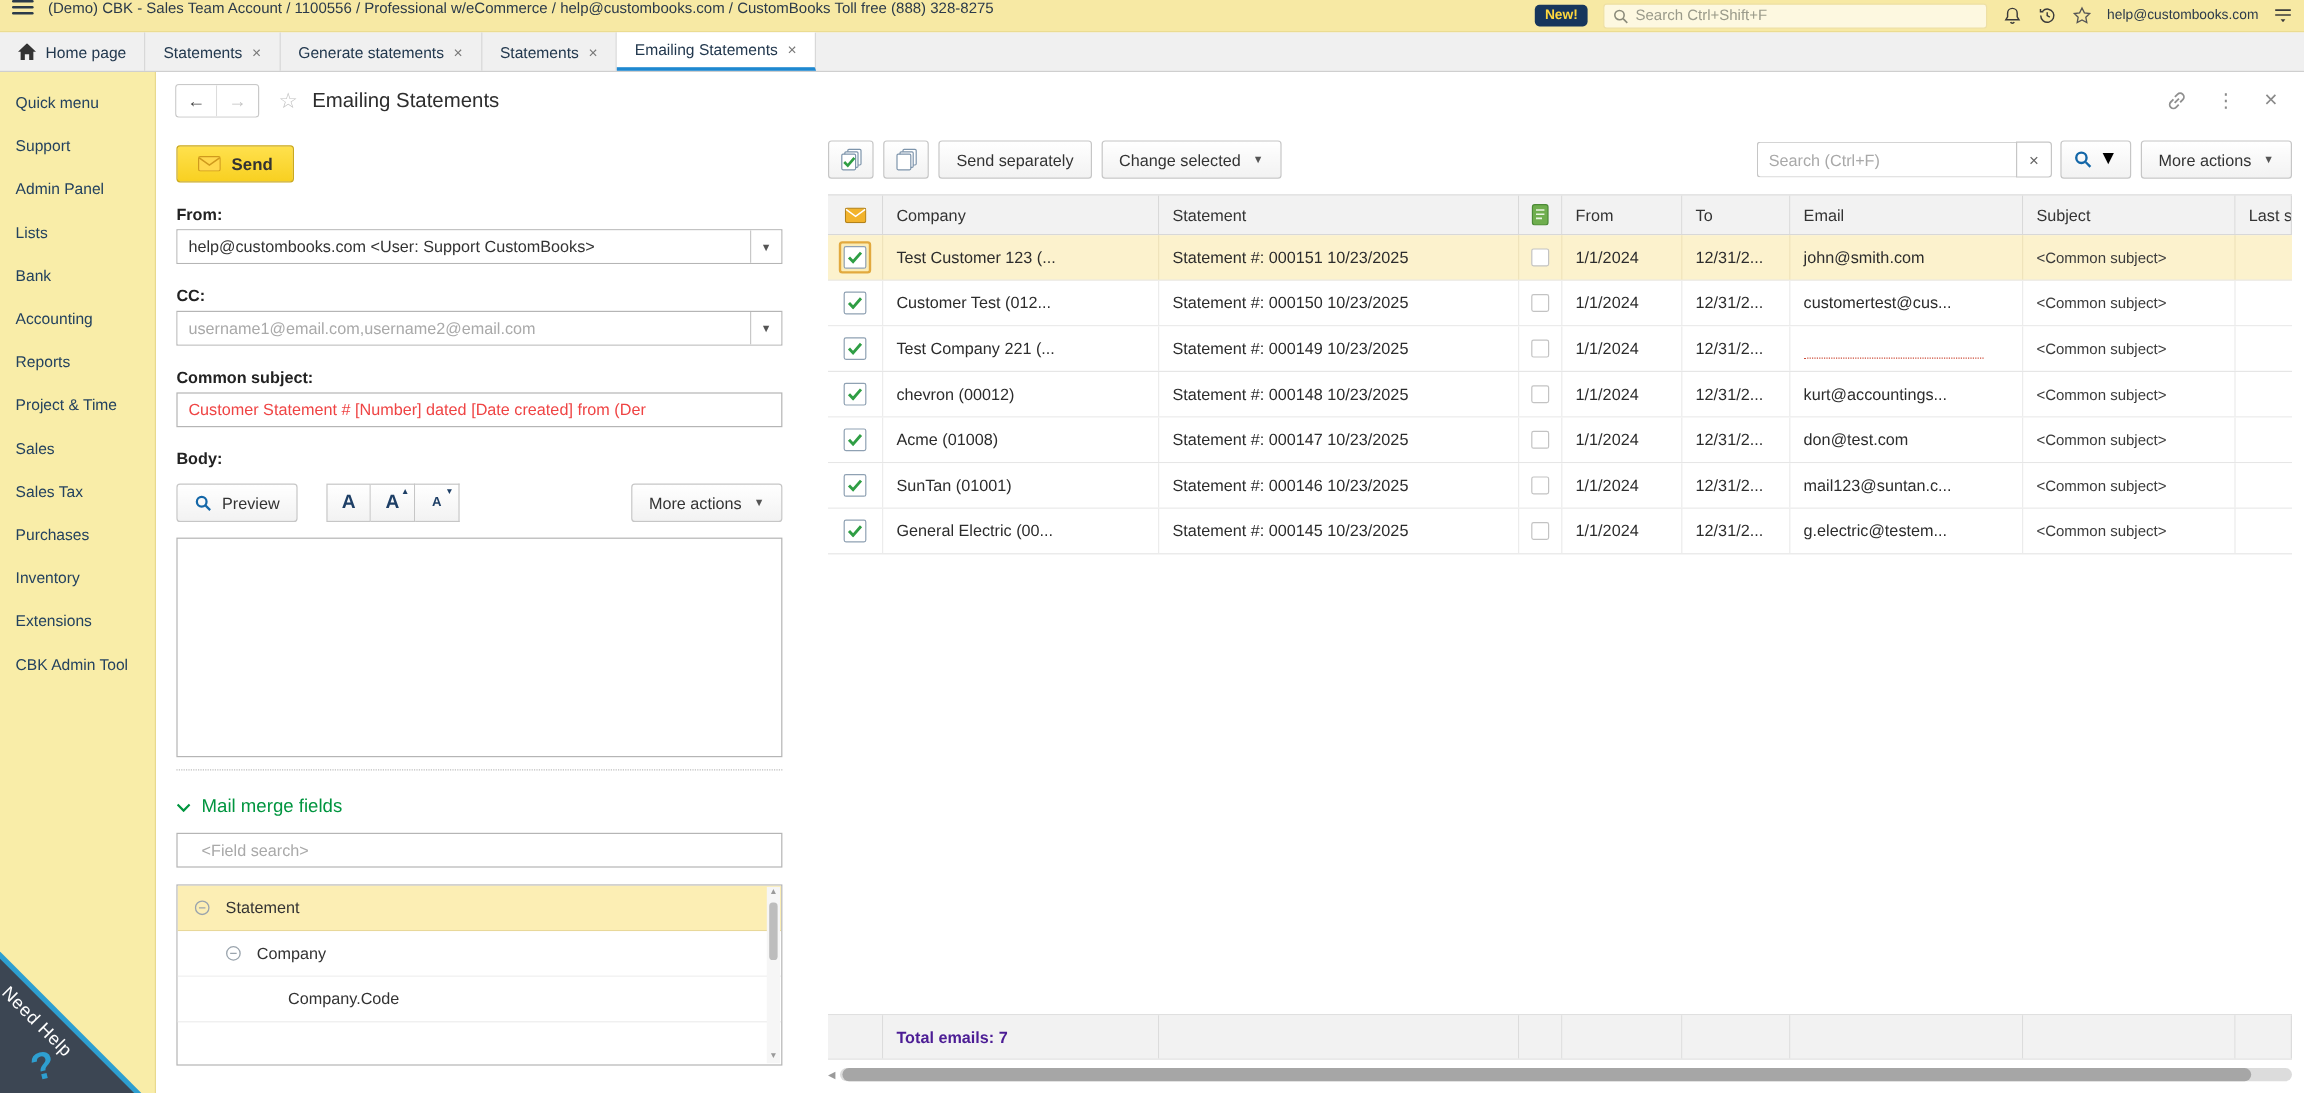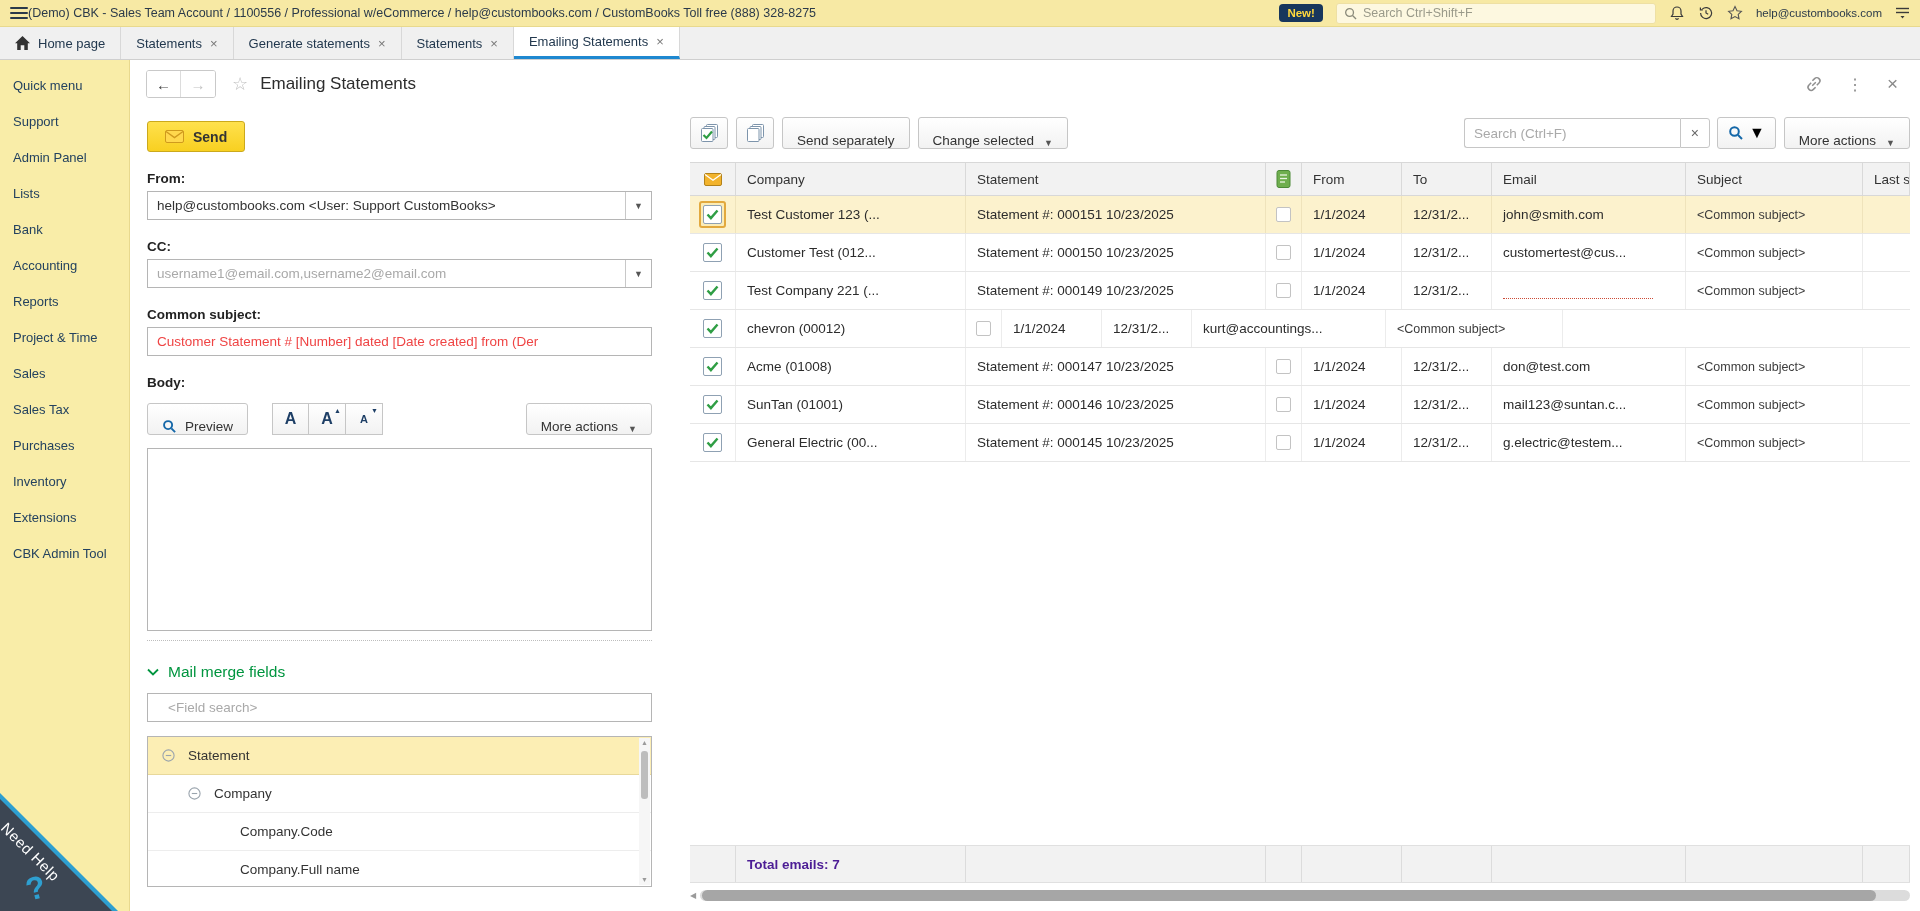--- a/index.html
+++ b/index.html
@@ -1,20 +1,20 @@
 <!DOCTYPE html>
 <html><head>
 <meta charset="utf-8">
 <style>
   * { box-sizing: border-box; margin: 0; padding: 0; }
   html,body { width:1920px; height:911px; overflow:hidden; font-family:"Liberation Sans", sans-serif; background:#fff; }
   .app { width:100%; height:100%; display:flex; flex-direction:column; }
 
   
-  .topbar { height:27px; background:#f7e9a4; border-bottom:1px solid #e8d98e; display:flex; align-items:center; padding:0 10px; gap:0; flex:0 0 auto; }
+  .topbar { height:27px; background:#f7e9a4; border-bottom:1px solid #e8d98e; display:flex; padding:0 10px; gap:12px; flex:0 0 auto; }
   .hamburger { width:18px; height:12px; display:flex; flex-direction:column; justify-content:space-between; cursor:pointer; }
   .hamburger span { height:2px; background:#2b3a4a; border-radius:1px; }
   .topbar-title { font-size:12.5px; color:#2b3a4a; white-space:nowrap; }
   .topbar-right { margin-left:auto; display:flex; align-items:center; gap:13px; }
   .new-badge { background:#17365c; color:#ffd83d; font-size:11.5px; font-weight:bold; padding:3px 8px; border-radius:4px; }
   .top-search { display:flex; align-items:center; gap:6px; width:320px; height:21px; background:#fdf8e0; border:1px solid #eee0a4; border-radius:3px; padding:0 7px; }
   .top-search input { border:none; outline:none; background:transparent; font-size:12.5px; color:#ef4444; width:100%; font-family:"Liberation Sans",sans-serif; }
   .top-search input::placeholder { color:#9a9a8a; }
   .topbar-email { font-size:11.5px; color:#2b3a4a; }
   .icon-btn { display:inline-flex; align-items:center; justify-content:center; cursor:pointer; }
@@ -49,21 +49,21 @@
   .header-right { margin-left:auto; display:flex; align-items:center; gap:24px; padding-right:6px; }
   .kebab { font-size:16px; color:#8a8a8a; letter-spacing:0; cursor:pointer; }
   .hdr-close { font-size:19px; color:#8a8a8a; cursor:pointer; }
 
   
   .panels { flex:1; display:flex; min-height:0; }
   .left-panel { width:522px; flex:0 0 auto; padding-left:17px; }
   .right-panel { flex:1; min-width:0; margin:0 10px 0 38px; display:flex; flex-direction:column; }
 
   
-  .btn { display:inline-flex; align-items:flex-end; gap:8px; height:32px; padding:0 14px; background:linear-gradient(#ffffff,#f2f2f2); border:1px solid #c6c6c6; border-radius:3px; font-size:13.5px; color:#333; cursor:pointer; white-space:nowrap; }
+  .btn { display:inline-flex; align-items:center; gap:8px; height:32px; padding:0 14px; background:linear-gradient(#ffffff,#f2f2f2); border:1px solid #c6c6c6; border-radius:3px; font-size:13.5px; color:#333; cursor:pointer; white-space:nowrap; }
   .btn .caret { font-size:9px; color:#555; margin-left:2px; }
   .send-btn { height:31px; margin-top:13px; background:linear-gradient(#ffe14d,#f8d021); border:1px solid #cba91c; border-radius:3px; display:inline-flex; align-items:center; gap:9px; padding:0 17px; font-size:14px; font-weight:bold; color:#333; cursor:pointer; }
   .fld-label { font-size:13.5px; font-weight:bold; color:#222; margin-top:19px; }
   .combo { display:flex; margin-top:5px; border:1px solid #b5b5b5; height:29px; background:#fff; }
   .combo input { flex:1; border:none; outline:none; padding:0 9px; font-size:13.5px; color:#333; font-family:"Liberation Sans",sans-serif; min-width:0; }
   .combo input::placeholder { color:#a9a9a9; }
   .combo .dd { width:26px; border-left:1px solid #c8c8c8; display:flex; align-items:center; justify-content:center; font-size:9px; color:#555; background:#fff; cursor:pointer; }
   .plain-input { display:block; width:100%; margin-top:5px; border:1px solid #b5b5b5; height:29px; padding:0 9px; font-size:13.5px; color:#ef4444; outline:none; font-family:"Liberation Sans",sans-serif; }
   .plain-input::placeholder { color:#a9a9a9; }
   .body-toolbar { margin-top:13px; display:flex; align-items:center; }
@@ -348,23 +348,20 @@
                 <svg width="13" height="13" viewBox="0 0 13 13" fill="none" stroke="#9aa4ad" stroke-width="1.1">
                     <circle cx="6.5" cy="6.5" r="5.6"></circle>
                     <line x1="3.8" y1="6.5" x2="9.2" y2="6.5"></line>
                   </svg>
               </span>
               <span>Company</span>
             </div>
             <div class="tree-row lv3">
               <span>Company.Code</span>
             </div>
-            <div class="tree-row lv3">
-              <span>Company.Full name</span>
-            </div>
             <div class="tree-scroll">
               <span class="ts-arrow">▲</span>
               <span class="ts-thumb"></span>
               <span class="ts-arrow" style="margin-top:auto;">▼</span>
             </div>
           </div>
         </div>
 
         <div class="right-panel">
 
@@ -505,20 +502,21 @@
 
             <div class="grid-row gr">
               <div class="cell c0">
                   <span class="cb">
                     <svg width="13" height="11" viewBox="0 0 13 11">
                       <path d="M1.5 5.5 l3.4 3.6 L11.5 1.5" stroke="#2f9e44" stroke-width="2.4" fill="none"></path>
                     </svg>
                   </span>
                 </div>
               <div class="cell c1">chevron (00012)</div>
+              <div class="cell c2">Statement #: 000148 10/23/2025</div>
               <div class="cell c3">
                   <span class="attach-cb"></span>
                 </div>
               <div class="cell c4">1/1/2024</div>
               <div class="cell c5">12/31/2...</div>
               <div class="cell c6">kurt@accountings...</div>
               <div class="cell c7">
                   <span class="subject-link">&lt;Common subject&gt;</span>
                 </div>
               <div class="cell c8"></div>

